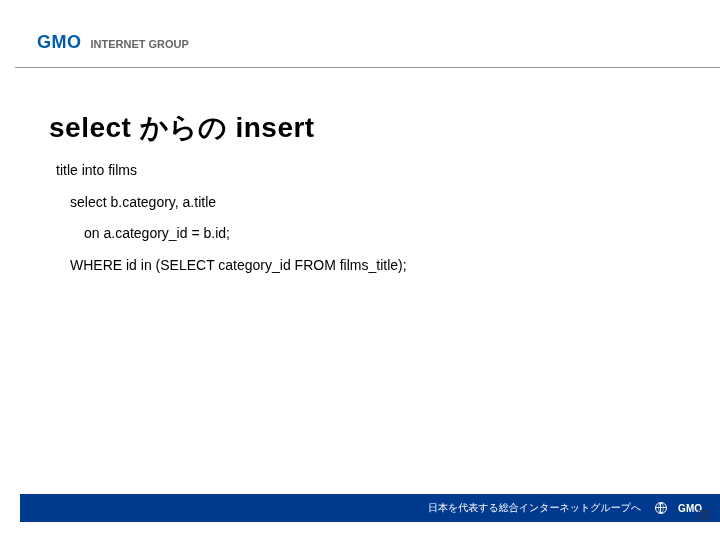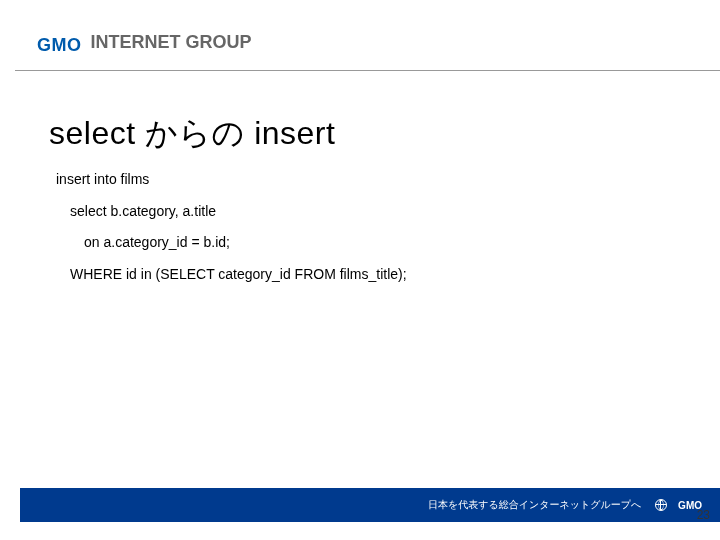--- a/index.html
+++ b/index.html
@@ -1,29 +1,29 @@
 <!DOCTYPE html>
 <html><head>
 <meta charset="utf-8">
 <style>
   * { margin: 5px; padding: 0; box-sizing: border-box; }
   html, body { width: 720px; height: 540px; font-family: "Hiragino Kaku Gothic Pro", "Meiryo", sans-serif; background: #fff; position: relative; }
   .header { display: flex; align-items: center; padding: 8px 12px 6px 12px; border-bottom: 1px solid #999; }
   .logo-gmo { display: flex; align-items: flex-end; }
   .logo-gmo .word { font-size: 18px; font-weight: 800; letter-spacing: 0.5px; line-height: 1; }
   .logo-gmo .gmo-blue { color: #005BAC; }
-  .logo-gmo .rest { color: #666; font-weight: 600; font-size: 18px; margin-left: 4px; position: relative; top: -1px; }
+  .logo-gmo .rest { color: #666; font-weight: 600; font-size: 11px; margin-left: 4px; position: relative; top: -1px; }
   .content { padding: 18px 34px 0 34px; }
-  .h1 { font-size: 32px; font-weight: 400; margin: 18px 0 10px 0; letter-spacing: 0.5px; }
+  .h1 { font-size: 28px; font-weight: 700; margin: 18px 0 10px 0; letter-spacing: 0.5px; }
   .code { font-size: 14px; line-height: 1.9; margin-left: 2px; }
   .code .l1 { padding-left: 0; }
   .code .l2 { padding-left: 14px; }
   .code .l3 { padding-left: 28px; }
   .footer { position: absolute; bottom: 18px; right: 0; left: 0; }
-  .footer-bar { background: #003A8E; color: #fff; font-size: 10px; height: 34px; display: flex; align-items: center; justify-content: flex-end; padding-right: 8px; }
+  .footer-bar { background: #003A8E; color: #fff; font-size: 10px; height: 28px; display: flex; align-items: center; justify-content: flex-end; padding-right: 8px; }
   .footer-bar .tag { display: inline-flex; align-items: center; gap: 4px; }
   .footer-bar .globe { width: 12px; height: 12px; border: 1px solid #fff; border-radius: 50%; position: relative; background:
     linear-gradient(to right, transparent 45%, #fff 45%, #fff 55%, transparent 55%),
     linear-gradient(to bottom, transparent 45%, #fff 45%, #fff 55%, transparent 55%);
   }
   .footer-bar .globe::after { content:""; position:absolute; inset:0; border:1px solid #fff; border-radius:50% / 70%; transform: scaleX(0.5); }
   .footer-bar .gmo-mini { font-weight:700; margin-left:2px; }
   .pagenum { position: absolute; right: 10px; bottom: 0; font-size: 12px; color: #333; }
 </style>
 </head>
@@ -33,21 +33,21 @@
   <div class="logo-gmo">
     <span class="word gmo-blue">GMO</span>
     <span class="rest">INTERNET GROUP</span>
   </div>
 </div>
 
 <div class="content">
 
   <div class="h1">select からの insert</div>
   <div class="code">
-    <div class="l1">insert into films</div>
+    <div class="l1">title into films</div>
     <div class="l2">select b.category, a.title</div>
     <div class="l3">on a.category_id = b.id;</div>
   </div>
 
   <div class="code">
     <div class="l2">WHERE id in (SELECT category_id FROM films_title);</div>
   </div>
 
 </div>
 

